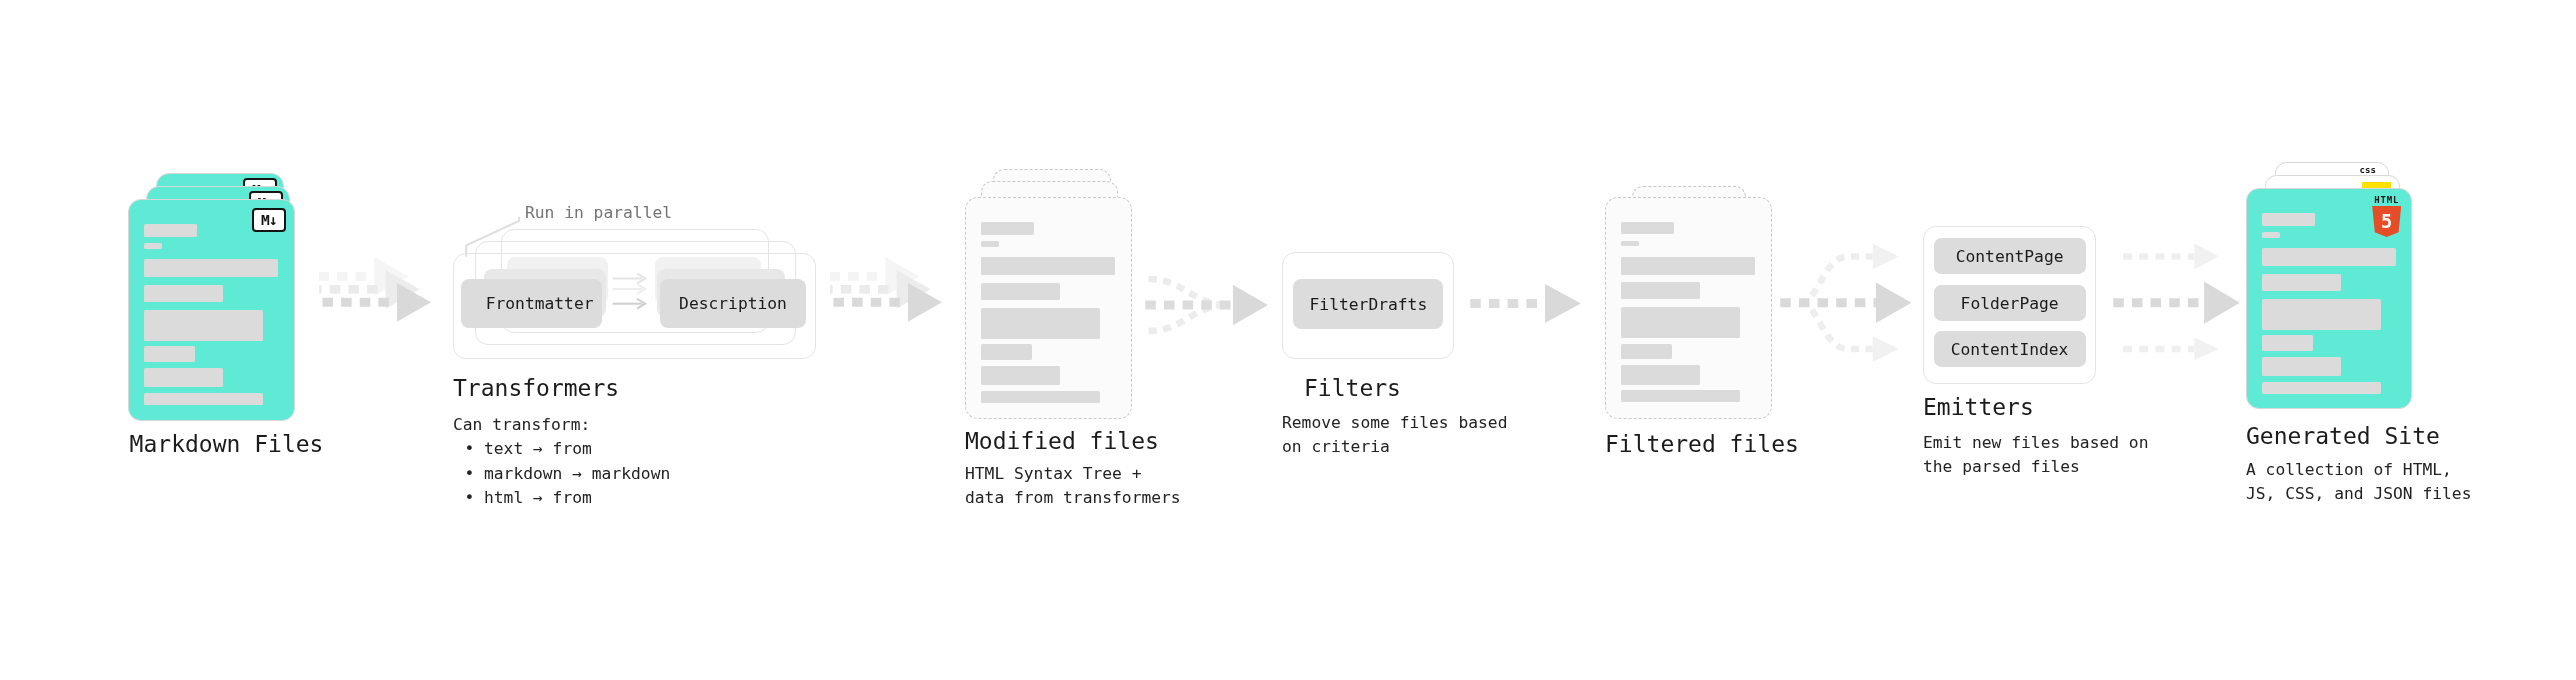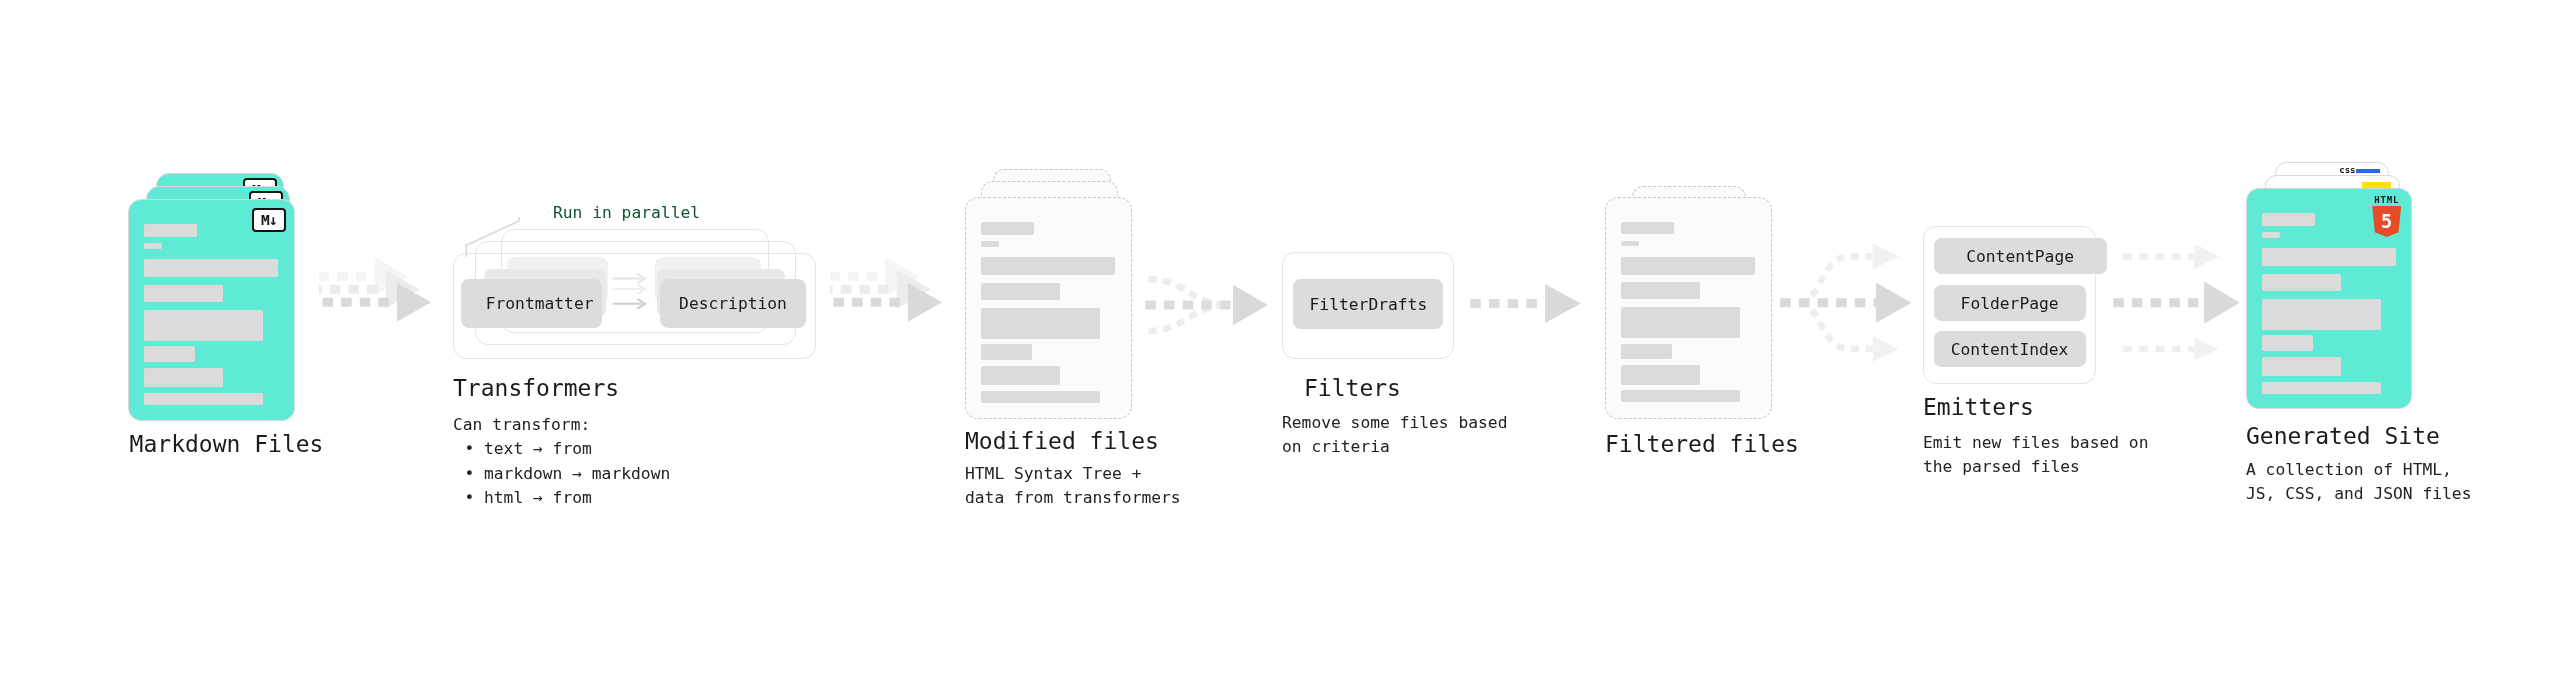--- a/index.html
+++ b/index.html
@@ -12,32 +12,32 @@
   
   .file-card{position:absolute;background:#5eead4;border:1.6px solid #d8d8d8;border-radius:13px;box-sizing:border-box;}
   .file-card.dashed{border:1.6px dashed #c8c8c8;background:#fbfbfb;}
   .file-card.plainbg{background:#ffffff;}
   .sk-col{position:absolute;left:14.6px;top:24.4px;display:flex;flex-direction:column;align-items:flex-start;}
   .sk{background:#dbdbdb;border-radius:1.6px;}
   
   .node-title{position:absolute;font-size:23px;font-weight:500;color:#1b1b1b;white-space:nowrap;}
   .node-desc{position:absolute;font-size:16.3px;color:#222222;white-space:nowrap;}
   .node-desc div{line-height:24.4px;}
-  .annotation{position:absolute;font-size:16.3px;color:#14532d;white-space:nowrap;margin-left:28px;}
+  .annotation{position:absolute;font-size:16.3px;color:#737373;white-space:nowrap;}
   
   .frame{position:absolute;border:1.6px solid #e4e4e4;border-radius:13px;box-sizing:border-box;}
   .pill{position:absolute;background:#dcdcdc;border-radius:8.1px;display:flex;align-items:center;justify-content:center;
         font-size:16.3px;color:#1b1b1b;box-sizing:border-box;white-space:nowrap;}
   .pill.echo1{background:#e8e8e8;}
   .pill.echo2{background:#f1f1f1;}
   
   .md-badge{position:absolute;width:34px;height:23.6px;background:#ffffff;border:2.4px solid #141414;border-radius:4.1px;
             display:flex;align-items:center;justify-content:center;font-size:14.6px;font-weight:bold;color:#141414;
             letter-spacing:-0.8px;box-sizing:border-box;}
-  .css-badge{position:absolute;display:flex;flex-direction:row;align-items:center;}
+  .css-badge{position:absolute;display:flex;flex-direction:column;align-items:center;}
   .css-badge .css-txt{font-size:9px;font-weight:bold;color:#141414;line-height:9px;}
   .css-badge .css-bar{width:24.4px;height:4.1px;background:#2965f1;margin-top:0.8px;}
   .js-badge{position:absolute;width:29px;height:17px;background:#ffe000;}
   .html-badge{position:absolute;display:flex;flex-direction:column;align-items:center;}
   .html-badge .html-txt{font-size:9px;font-weight:bold;color:#141414;line-height:9.8px;letter-spacing:0.8px;}
   .html-badge .shield{width:29px;height:31px;background:#e44d26;margin-top:0.8px;
     clip-path:polygon(0% 0%,100% 0%,91% 84%,50% 100%,9% 84%);
     display:flex;align-items:center;justify-content:center;color:#ffffff;font-size:18.7px;font-weight:bold;}
   svg{display:block;}
 </style>
@@ -201,21 +201,21 @@
     <path d="M28,87 C52,87 56,30 88,30 L118,30" fill="none" stroke="#eeeeee" stroke-width="8" stroke-dasharray="10 8"></path>
     <polygon points="118,14 150,30 118,46" fill="#f1f1f1"></polygon>
     <path d="M28,87 C52,87 56,144 88,144 L118,144" fill="none" stroke="#eeeeee" stroke-width="8" stroke-dasharray="10 8"></path>
     <polygon points="118,128 150,144 118,160" fill="#f1f1f1"></polygon>
     <line x1="4" y1="87" x2="122" y2="87" stroke="#d9d9d9" stroke-width="11" stroke-dasharray="13 10"></line>
     <polygon points="122,62 166,87 122,112" fill="#d9d9d9"></polygon>
   </svg>
 
   <div class="group" style="left:1923px;top:226px;">
     <div class="frame" style="left:0;top:0;width:173px;height:158px;"></div>
-    <div class="pill" style="left:10.6px;top:12.2px;width:173px;height:36px;border-radius:7.3px;text-align:center;">ContentPage</div>
+    <div class="pill" style="left:10.6px;top:12.2px;width:152px;height:36px;border-radius:7.3px;text-align:center;">ContentPage</div>
     <div class="pill" style="left:10.6px;top:59px;width:152px;height:36px;border-radius:7.3px;">FolderPage</div>
     <div class="pill" style="left:10.6px;top:105px;width:152px;height:36px;border-radius:7.3px;">ContentIndex</div>
     <div class="node-title" style="left:0;top:168px;">Emitters</div>
     <div class="node-desc" style="left:0;top:205px;">
       <div>Emit new files based on</div>
       <div>the parsed files</div>
     </div>
   </div>
 
   <svg class="abs" style="left:2110px;top:232px;" width="142" height="143" viewBox="0 0 175 176">

